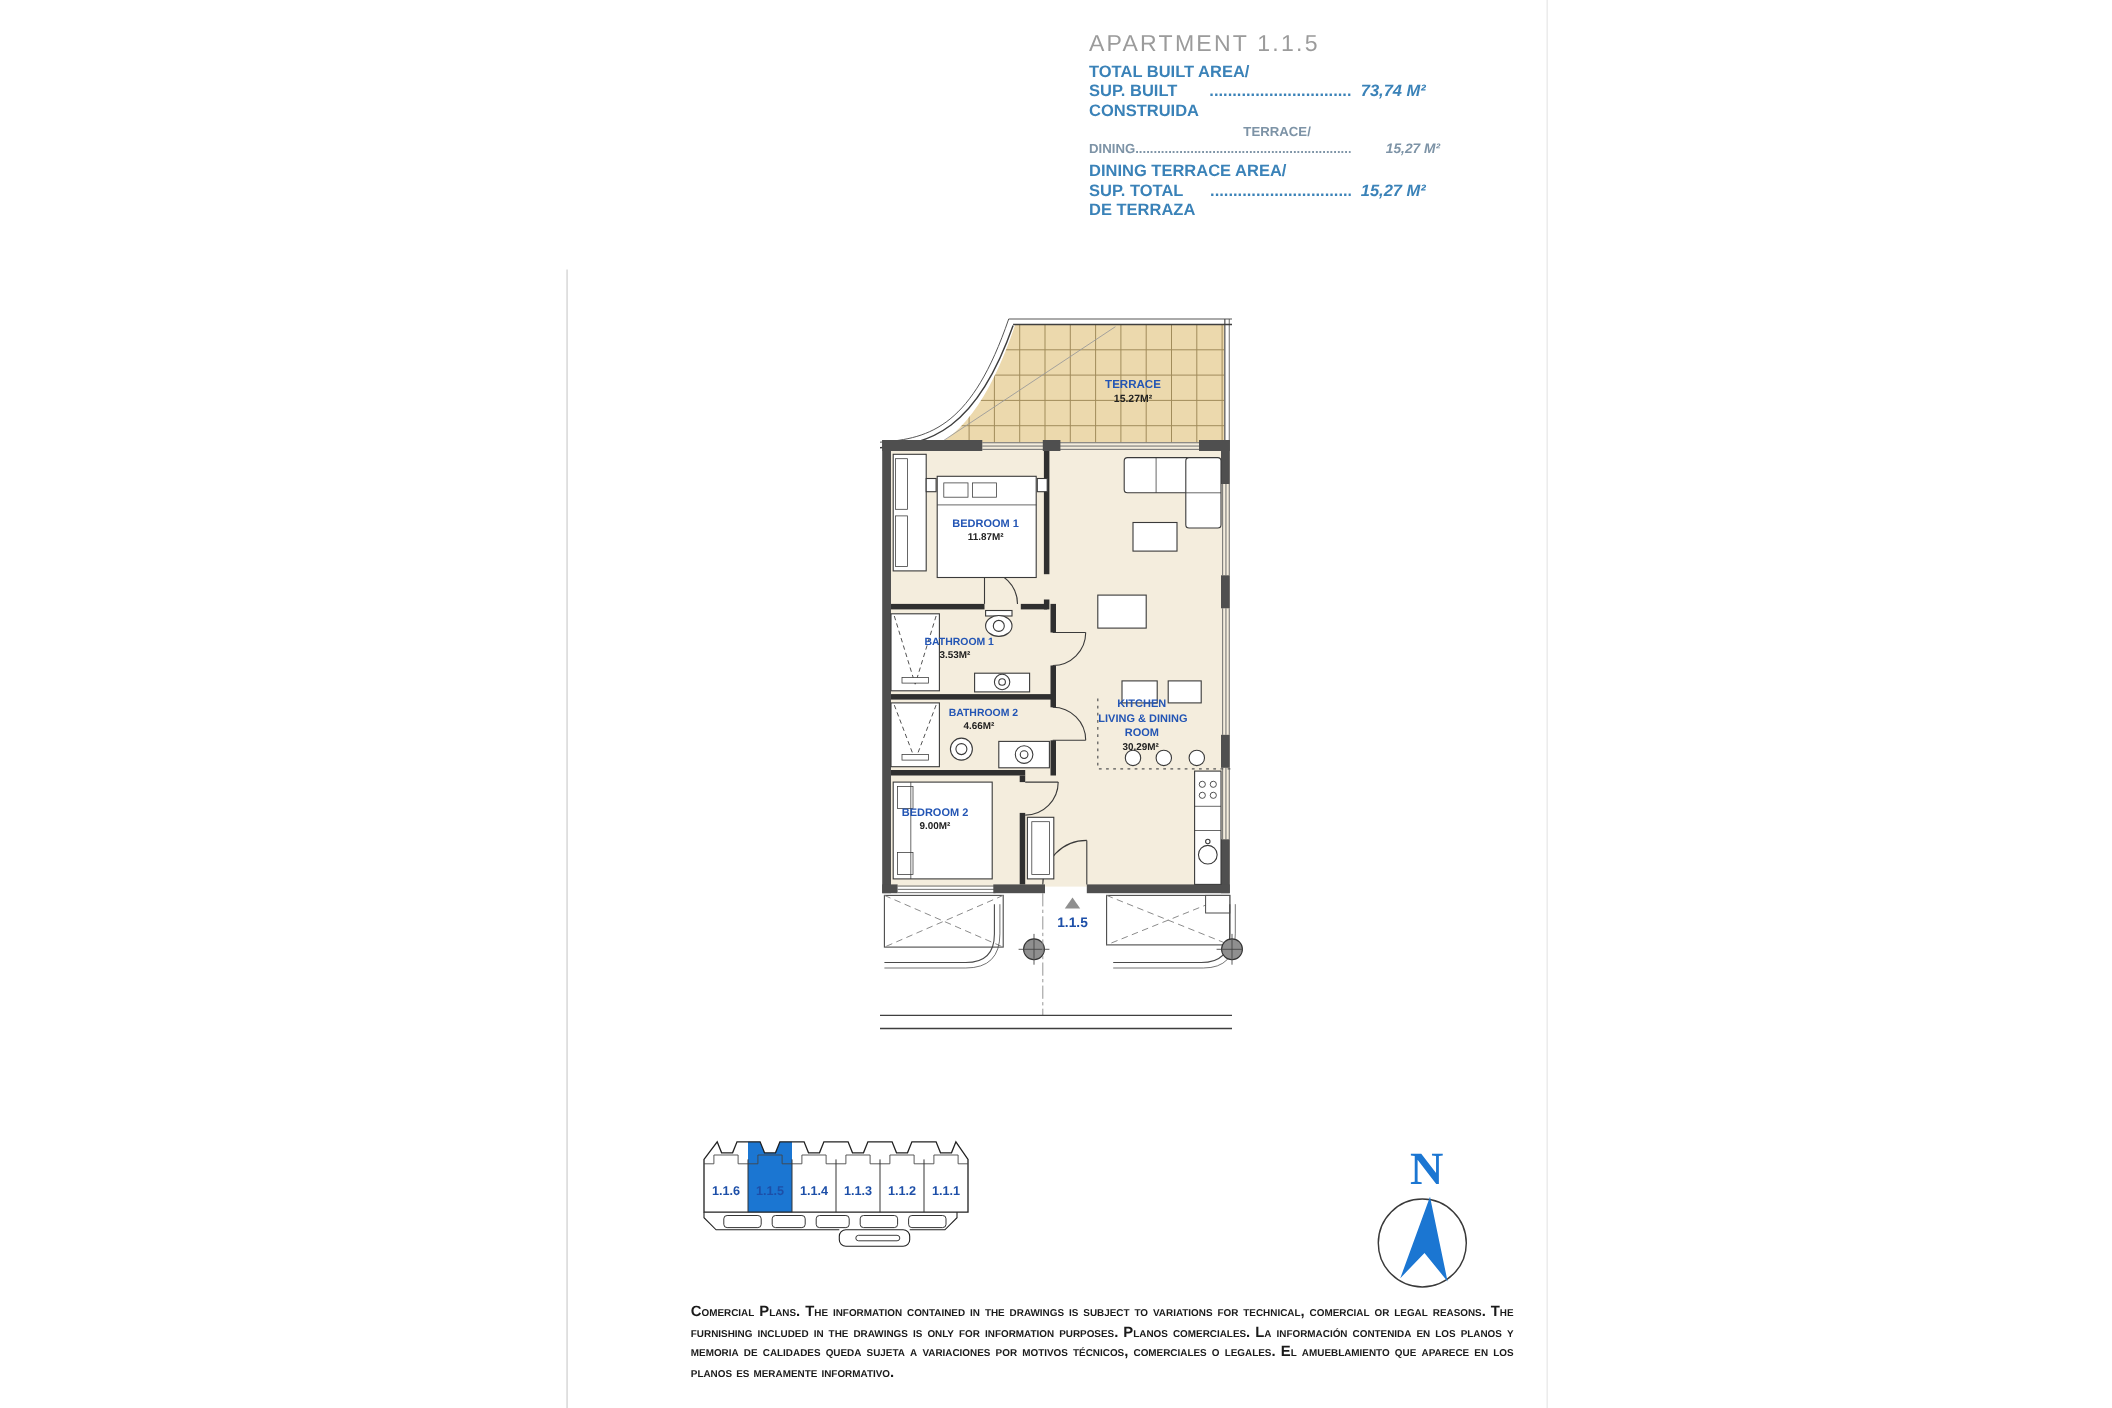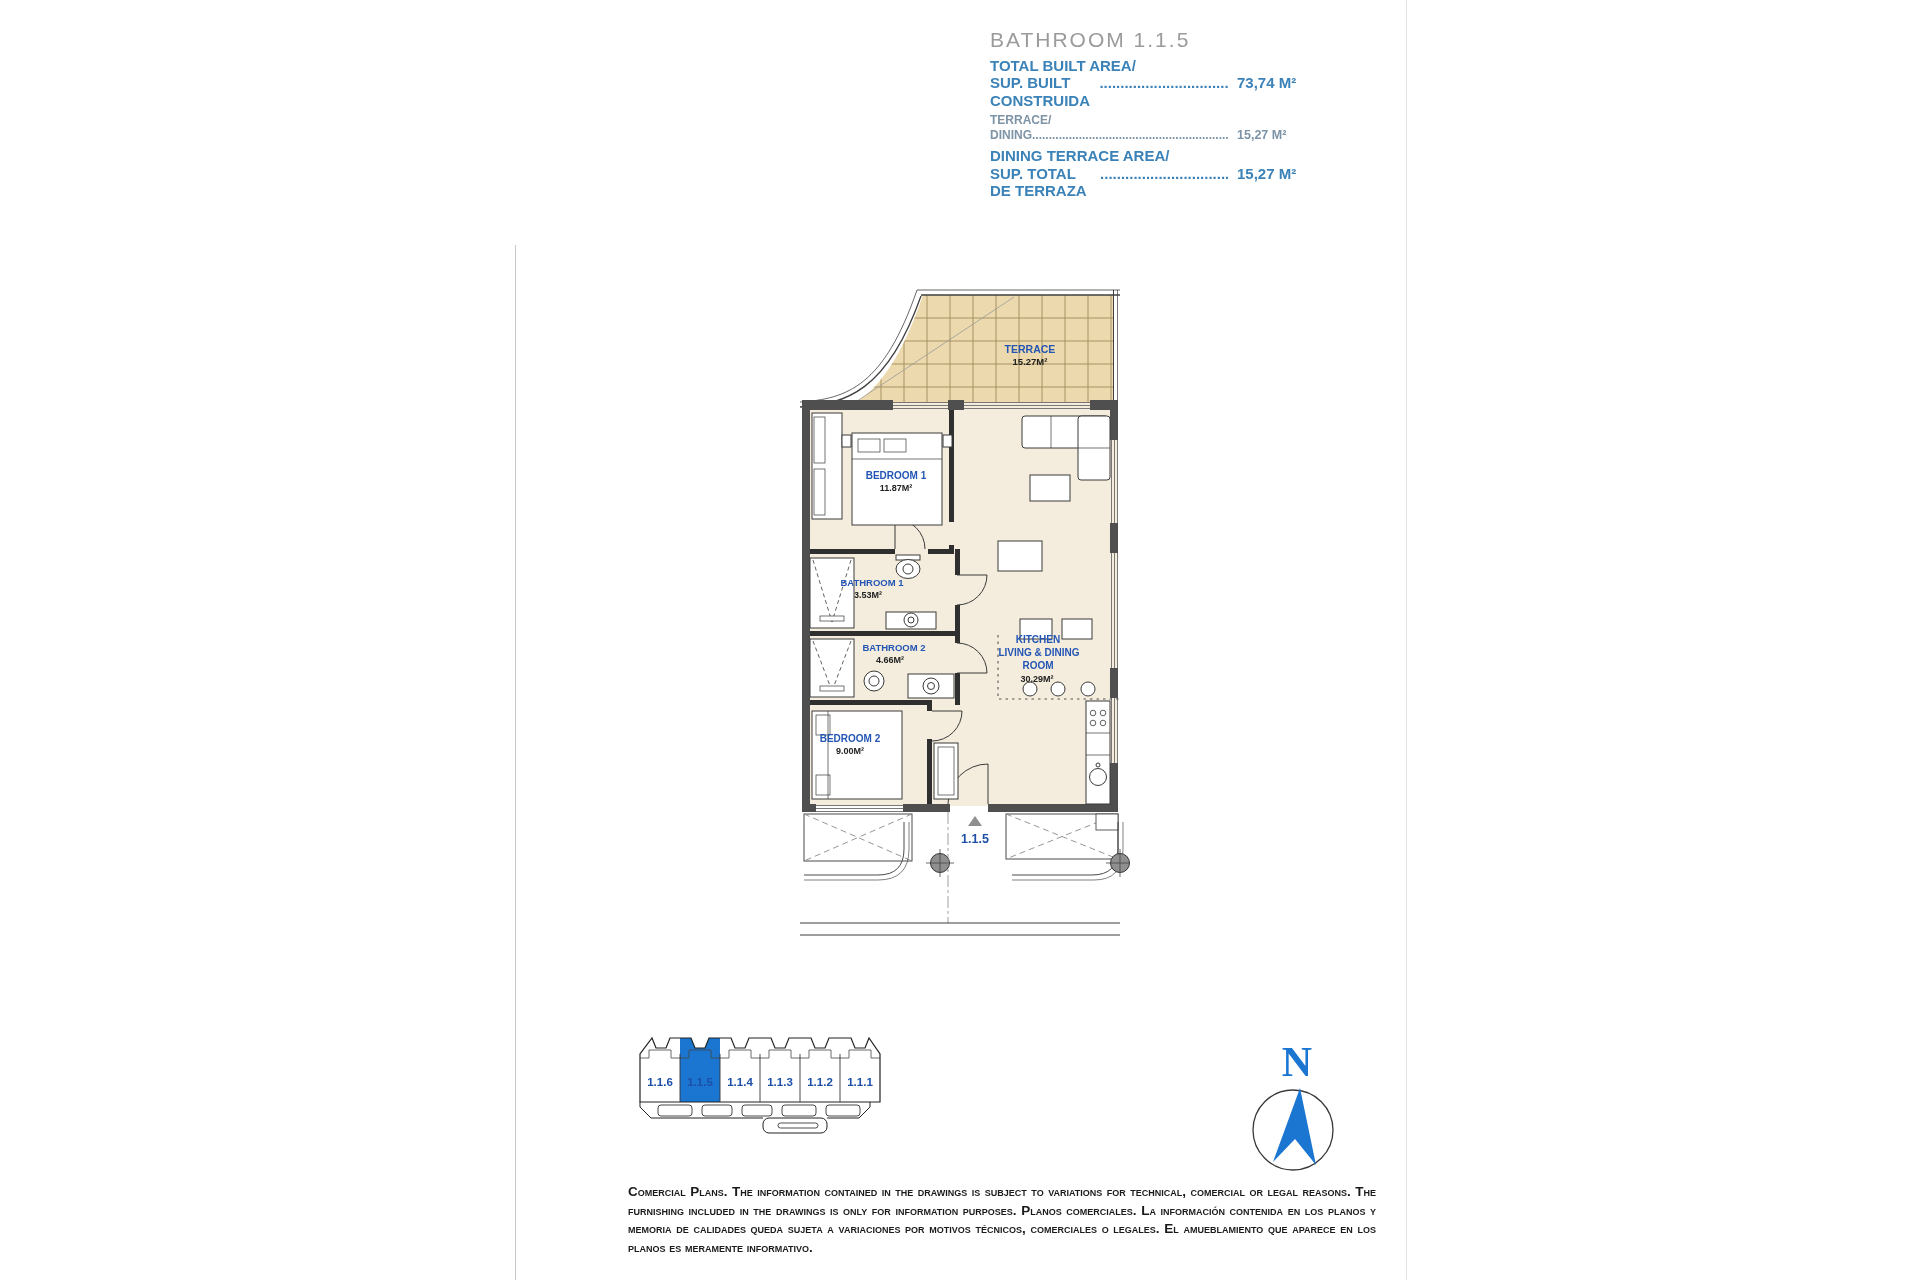--- a/index.html
+++ b/index.html
@@ -8,24 +8,24 @@
   .page-rule-left  { position:absolute; left:515px; top:245px; width:1px; height:1035px; background:#c9c9c9; }
   .page-rule-right { position:absolute; left:1406px; top:0; width:1px; height:1280px; background:#e4e4e4; }
 
   
   .hdr { position:absolute; left:990px; top:28px; width:342px; }
   .hdr-title { font-size:21px; letter-spacing:2px; color:#9b9b9b; font-weight:500; margin-bottom:5px; }
   .hrow { margin-bottom:5px; }
   .hrow .l1 { line-height:1.15; }
   .hrow .l2 { display:flex; align-items:baseline; line-height:1.15; }
   .hrow .dots { flex:1 1 auto; overflow:hidden; white-space:nowrap; }
-  .hrow .val  { flex:0 0 95px; padding-left:9px; white-space:nowrap; }
+  .hrow .val  { flex:0 0 95px; padding-left:9px; white-space:nowrap;font-style:italic; }
   .hrow.primary { color:#3a82b8; font-weight:bold; font-size:15px; }
   .hrow.primary .val { color:#3a82b8; }
-  .hrow.secondary { color:#7d93a6; font-weight:bold; font-size:12px; }
+  .hrow.secondary { color:#7d93a6; font-weight:bold; font-size:12px;text-align:center; }
   .hrow.secondary .val { color:#7d93a6; font-size:12.5px; }
 
   
   .plan { position:absolute; left:790px; top:283px; width:340px; height:665px; }
   svg text { font-family:"Liberation Sans", sans-serif; font-weight:bold; }
   .room-name { fill:#2355b4; }
   .room-area { fill:#222222; }
 
   
   .keyplan { position:absolute; left:630px; top:1024px; width:292px; height:118px; }
@@ -42,21 +42,21 @@
                 text-align:justify; }
 </style>
 </head>
 <body>
 
 <div class="canvas">
   <div class="page-rule-left"></div>
   <div class="page-rule-right"></div>
 
   <div class="hdr">
-    <div class="hdr-title">BATHROOM 1.1.5</div>
+    <div class="hdr-title">APARTMENT 1.1.5</div>
 
     <div class="hrow primary">
       <div class="l1">TOTAL BUILT AREA/</div>
       <div class="l2">
         <span>SUP. BUILT CONSTRUIDA</span>
           <span class="dots">....................................................</span>
           <span class="val">73,74 M²</span>
       </div>
     </div>
 

